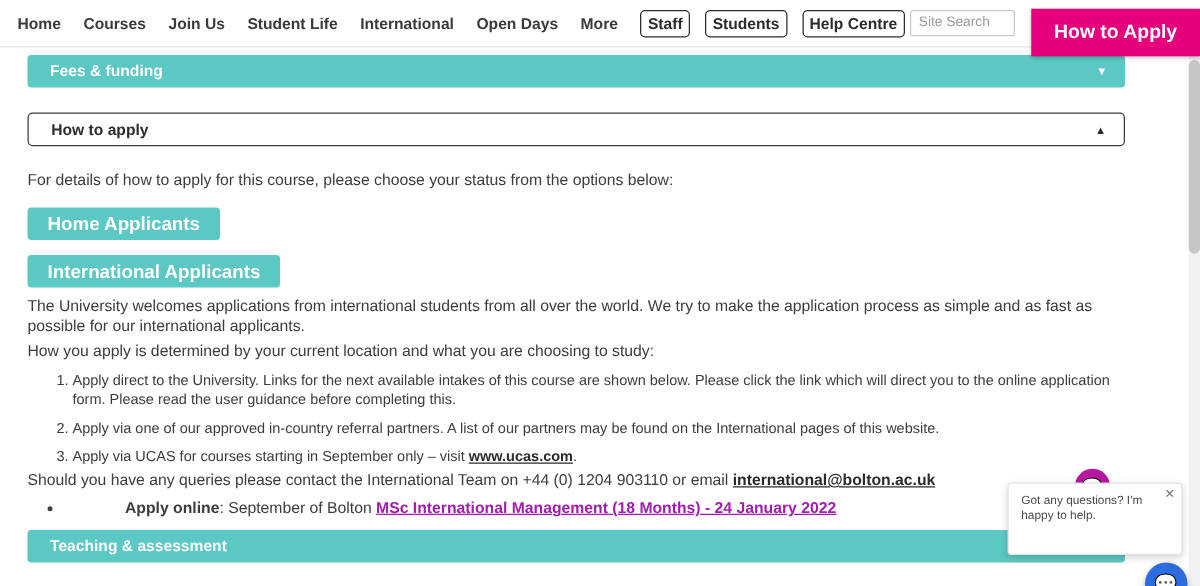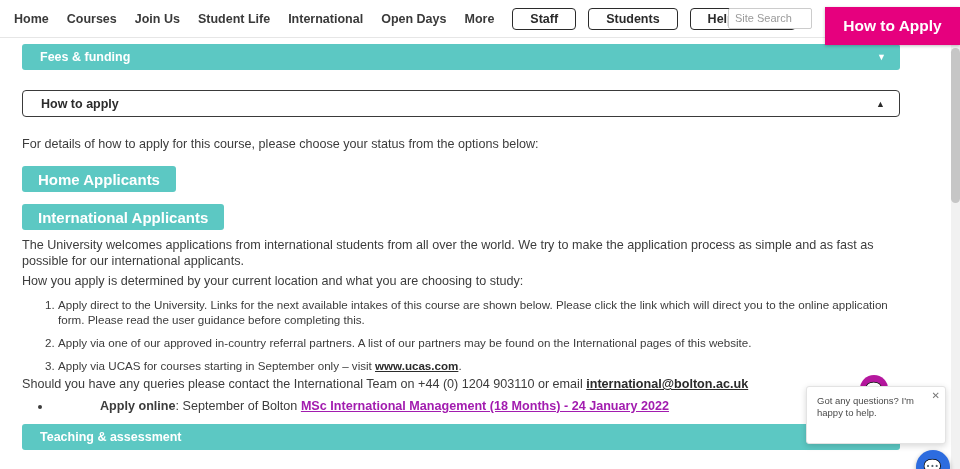--- a/index.html
+++ b/index.html
@@ -36,21 +36,21 @@
     white-space: nowrap;
     cursor: pointer;
     font-weight: 600;
   }
   .navbtn {
     font-size: 12.5px;
     font-weight: 700;
     color: #2b2b2b;
     border: 1.6px solid #2b2b2b;
     border-radius: 4px;
-    padding: 3px 17px;
+    padding: 3px 5px;
     margin-right: 12px;
     white-space: nowrap;
     cursor: pointer;
     background: #fff;
   }
   .searchbox {
     position: absolute;
     right: 148px;
     top: 8px;
     width: 84px;

